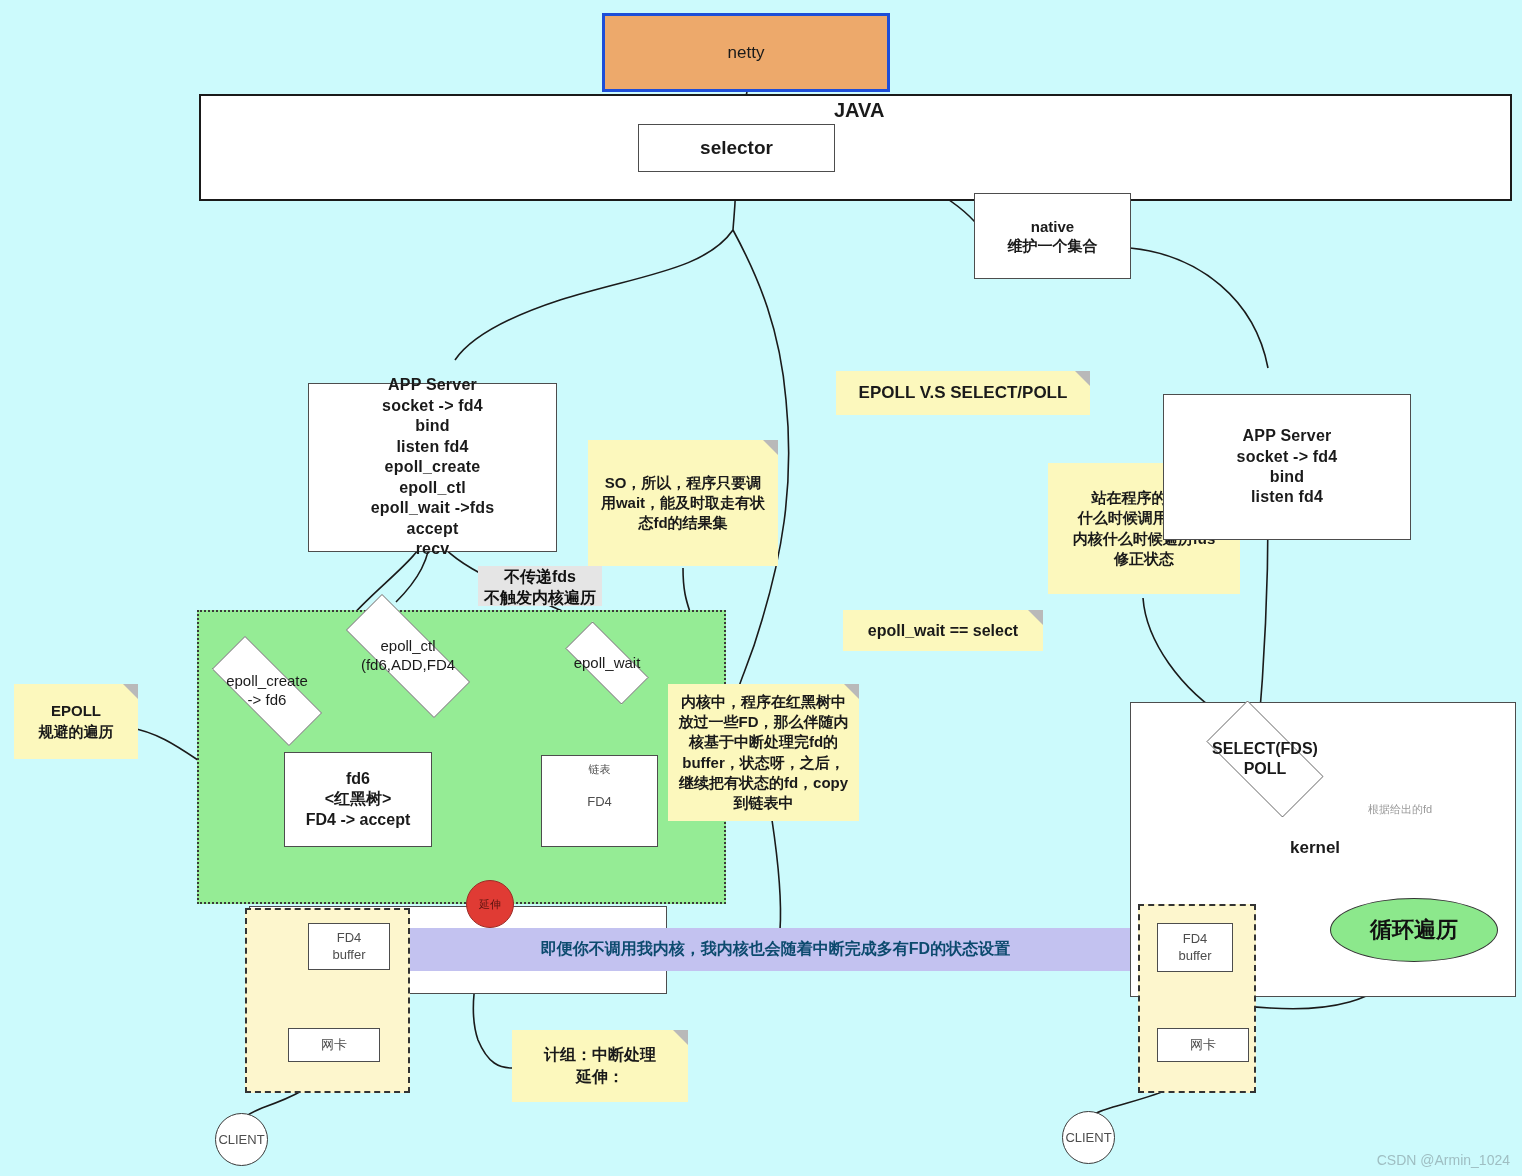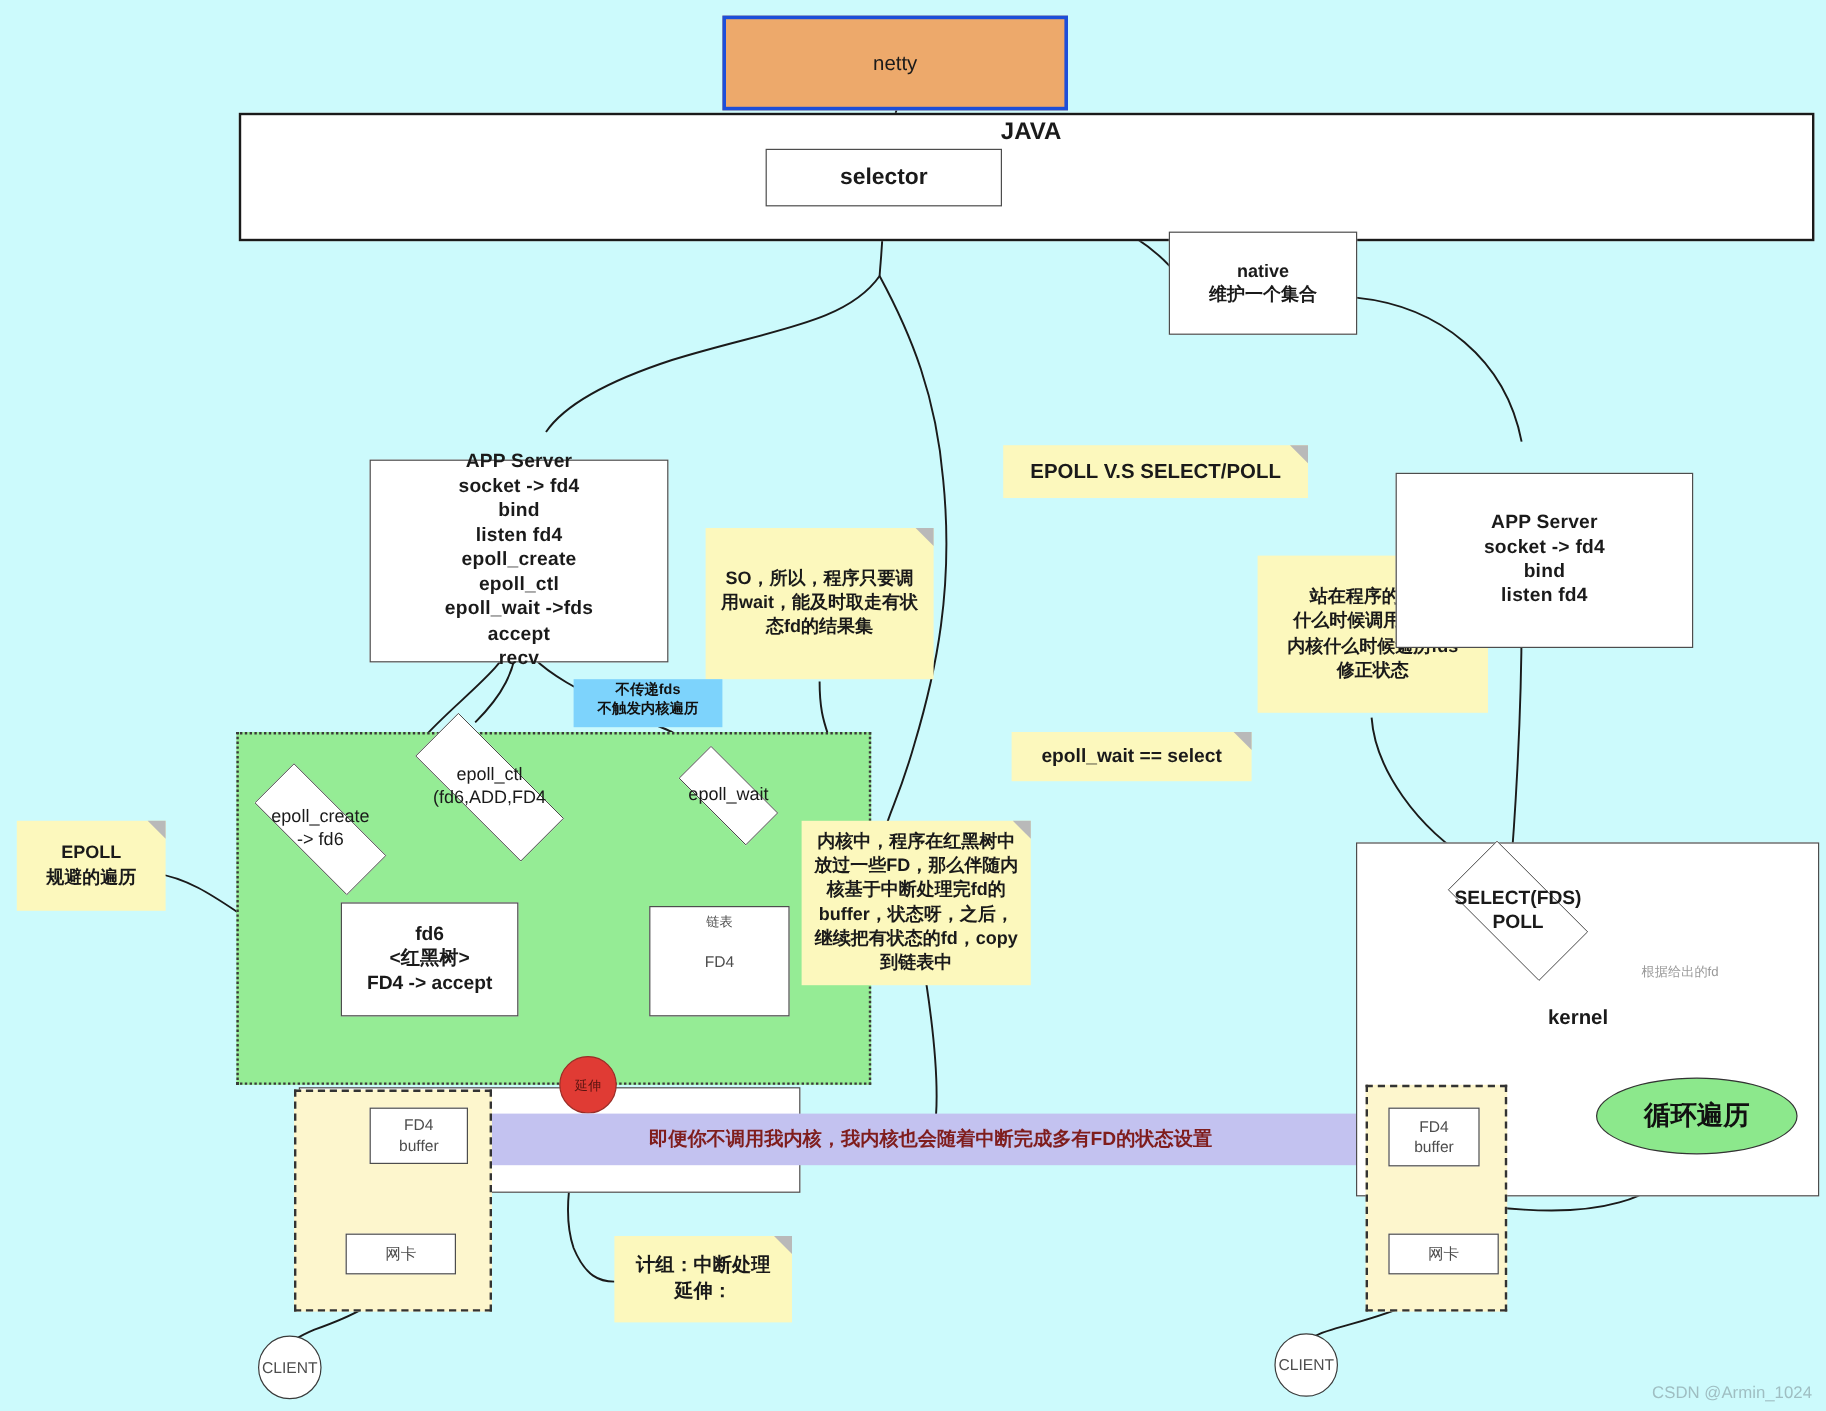--- a/index.html
+++ b/index.html
@@ -164,36 +164,36 @@
 
   
   .banner {
     position: absolute;
     background: #c3c2f0;
     display: flex;
     align-items: center;
     justify-content: center;
     font-size: 16px;
     font-weight: bold;
-    color: #7f1d1d;
+    color: #0c4a6e;
     box-sizing: border-box;
   }
   .banner::after {
     content: "";
     position: absolute;
     top: 0; right: 0;
     border-left: 12px solid transparent;
     border-top: 12px solid #f6f3a8;
   }
 
   
   .chip {
     position: absolute;
-    background: #7dd3fc;
-    font-size: 12px;
+    background: #e5e5e5;
+    font-size: 16px;
     font-weight: bold;
     color: #111;
     text-align: center;
     white-space: pre-line;
     line-height: 1.3;
     padding: 1px 3px;
     box-sizing: border-box;
   }
   .plain-label {
     position: absolute;
@@ -355,21 +355,21 @@
 
   <div class="note" style="left:1048px; top:463px; width:192px; height:131px; font-size:15px;">站在程序的角度
 什么时候调用select
 内核什么时候遍历fds
 修正状态</div>
 
   <div class="note" style="left:843px; top:610px; width:200px; height:41px; font-size:16px;">epoll_wait  ==  select</div>
 
   <div class="banner" style="left:403px; top:928px; width:745px; height:43px;">即便你不调用我内核，我内核也会随着中断完成多有FD的状态设置</div>
 
-  <div class="note" style="left:512px; top:1030px; width:148px; height:72px; font-size:16px;">计组：中断处理
+  <div class="note" style="left:512px; top:1030px; width:176px; height:72px; font-size:16px;">计组：中断处理
 延伸：</div>
 
   <div class="node rect appserver" style="left:1163px; top:370px; width:248px; height:146px;">APP  Server
 socket -&gt; fd4
 bind
 listen fd4</div>
 
   <div class="kernel-panel" style="left:1130px; top:702px; width:386px; height:295px;"></div>
 
   <div class="diamond" style="left:1189px; top:718px; width:152px; height:82px;">

